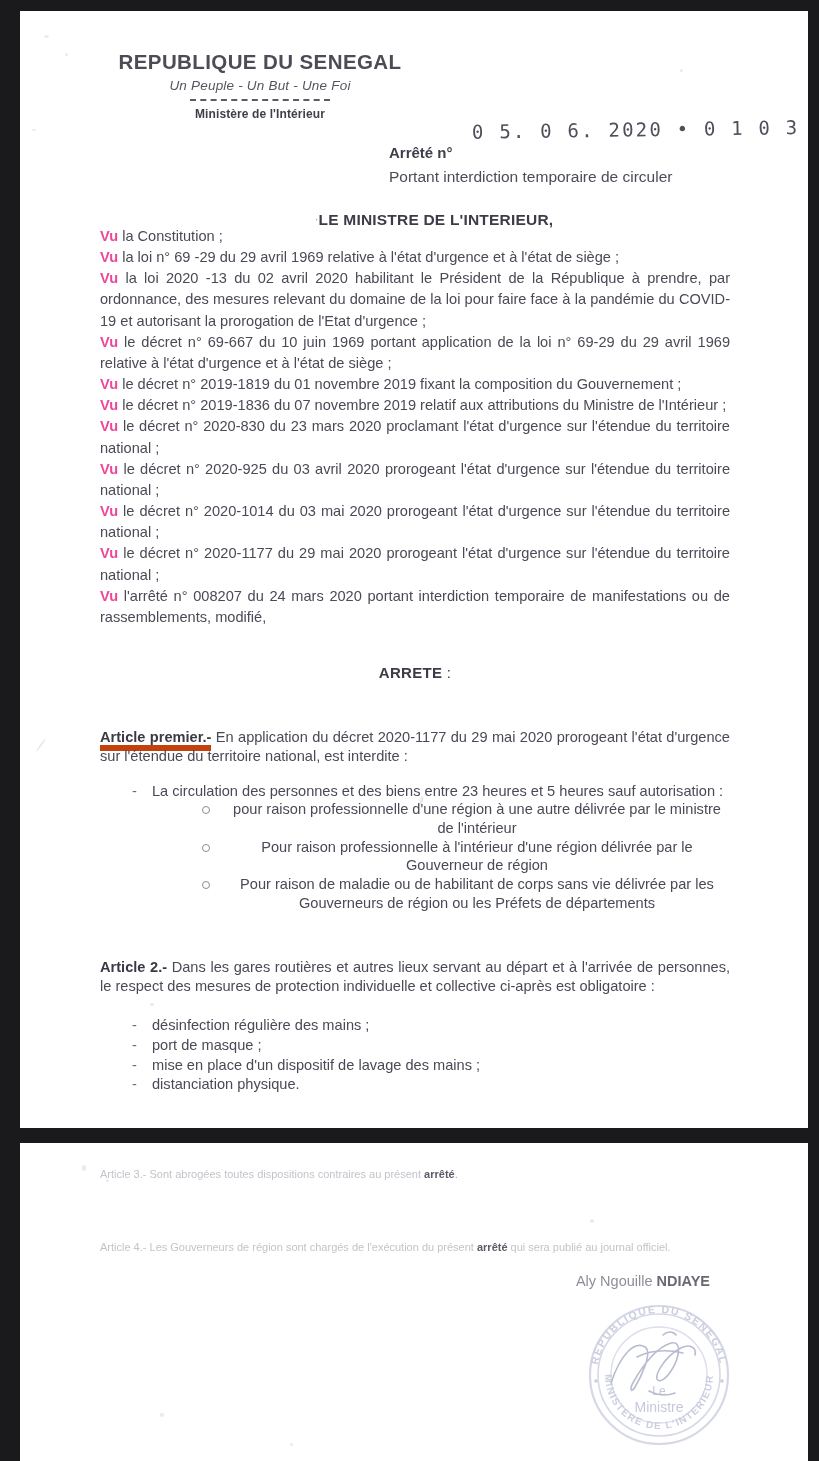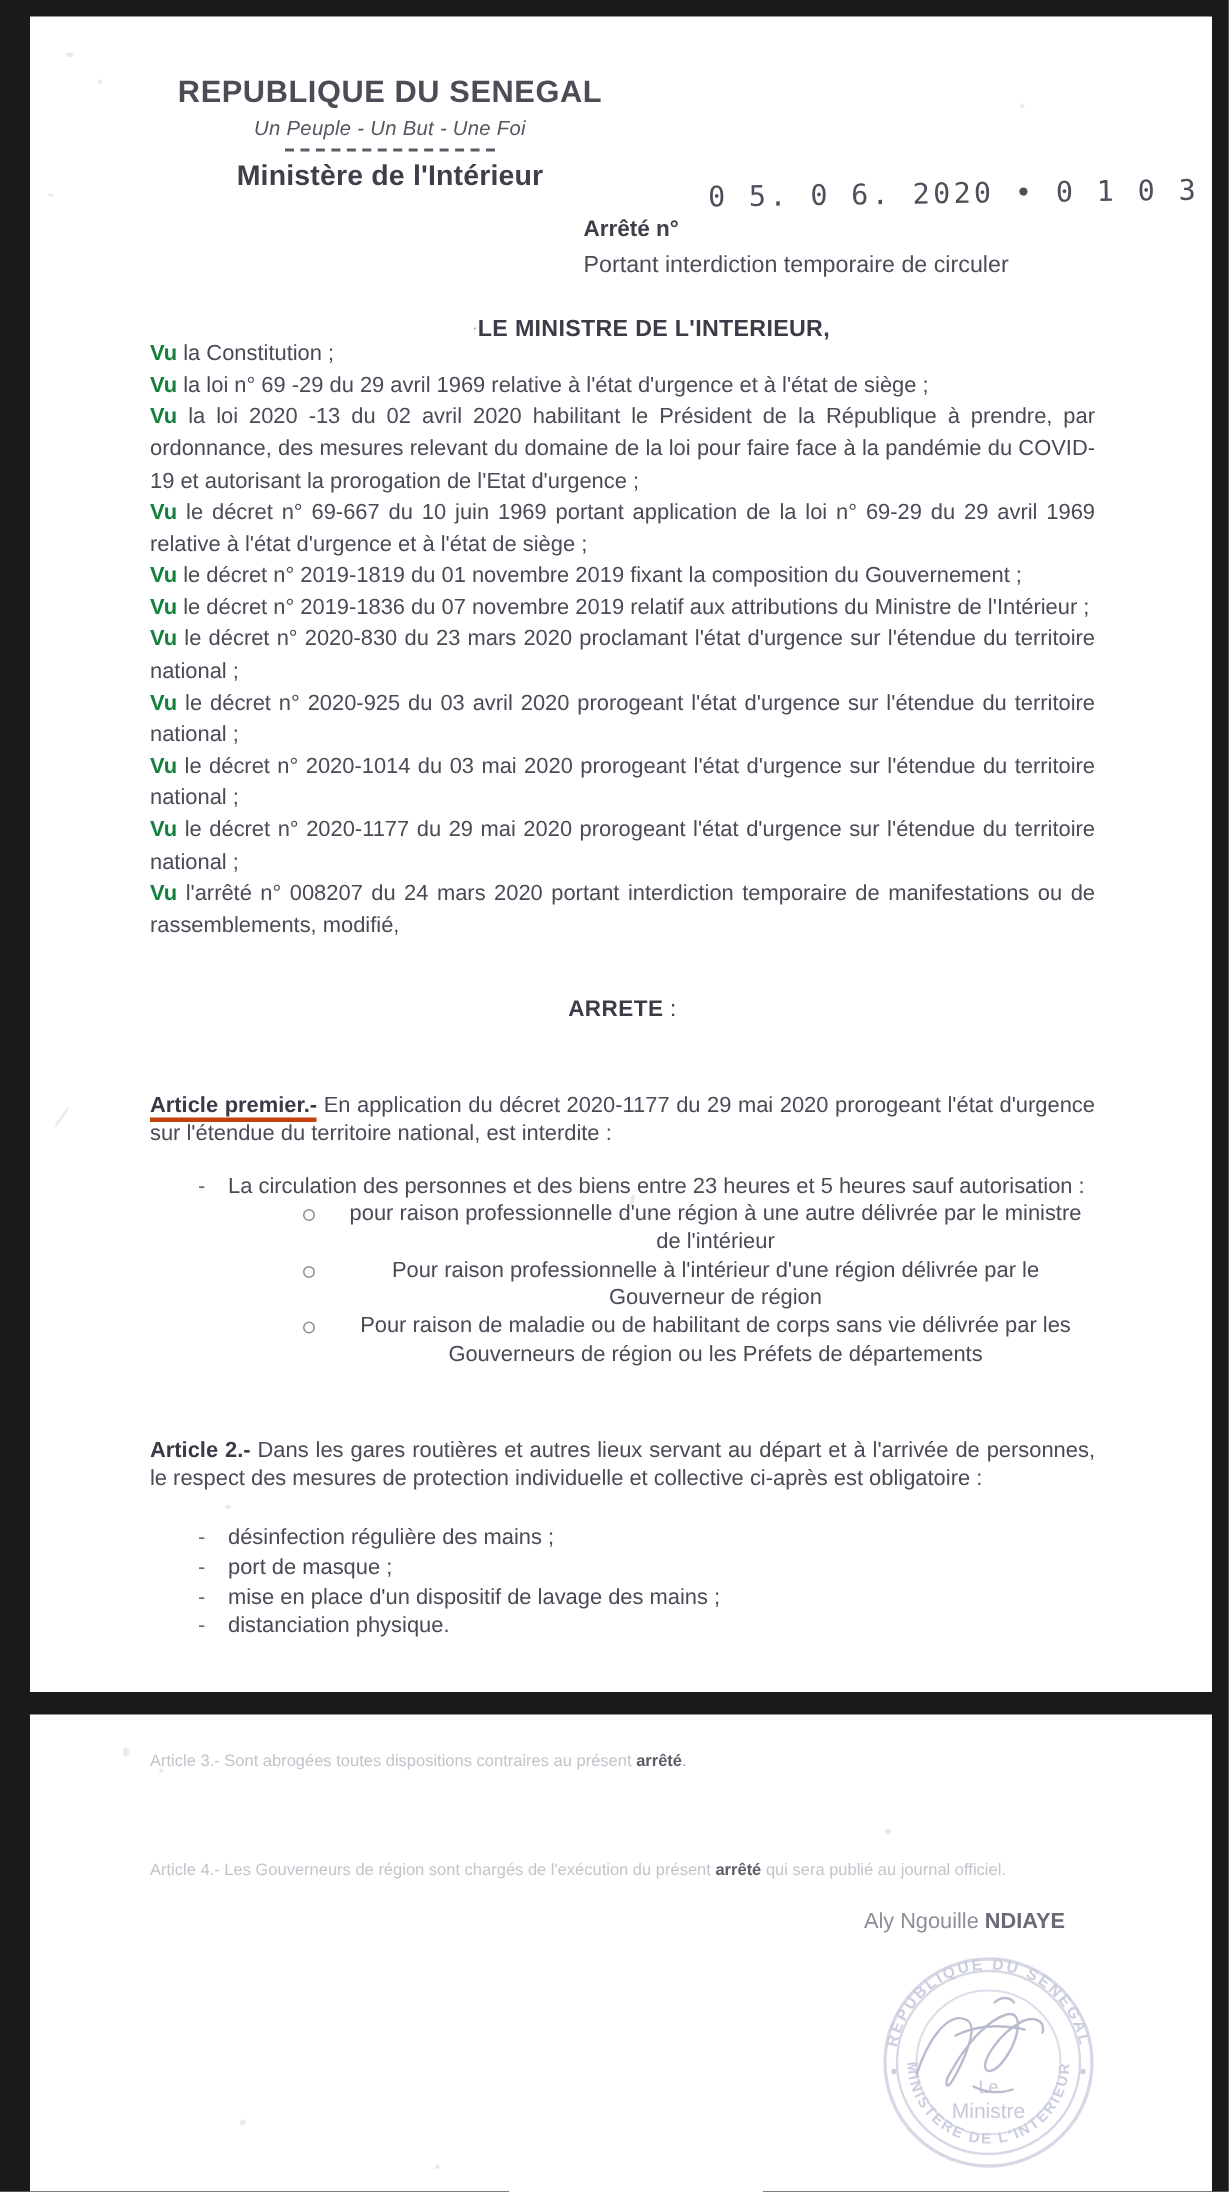--- a/index.html
+++ b/index.html
@@ -64,21 +64,21 @@
     margin-top: 4px;
     letter-spacing: .2px;
   }
   .dash-sep {
     margin: 6px auto 3px auto;
     width: 140px;
     border-top: 2px dashed #5b5b66;
     height: 0;
   }
   .ministry {
-    font-size: 19px;
+    font-size: 12px;
     font-weight: bold;
     color: #3f3f4a;
     margin-top: 6px;
     letter-spacing: .1px;
   }
 
   
   .stamp-number {
     position: absolute;
     left: 452px;
@@ -136,39 +136,39 @@
     color: #4a4a56;
     font-size: 14.6px;
     line-height: 1.45;
   }
 
   p.vu {
     margin: 0 0 0 0;
     text-align: justify;
     text-justify: inter-word;
   }
-  p.vu b { font-weight: bold; color: #15803d; margin-top: 26px; }
+  p.vu b { font-weight: bold; color: #ec4899; margin-top: 26px; }
 
   .arrete-center {
     text-align: center;
     font-weight: bold;
     font-size: 15px;
     color: #3c3c48;
     margin: 34px 0 0 0;
     letter-spacing: .3px;
   }
   .arrete-center .colon { font-weight: normal; }
 
   .article {
     margin: 0;
     text-align: justify;
     line-height: 1.3;
   }
   .article b { font-weight: bold; color: #3a3a46; }
-  .art-underline { border-bottom: 3px solid #c2410c; }
+  .art-underline { border-bottom: 6px solid #c2410c; }
 
   ul.dash-list, ul.circ-list {
     list-style: none;
     margin: 0;
     padding: 0;
   }
   ul.dash-list > li {
     position: relative;
     padding-left: 52px;
     line-height: 1.28;

